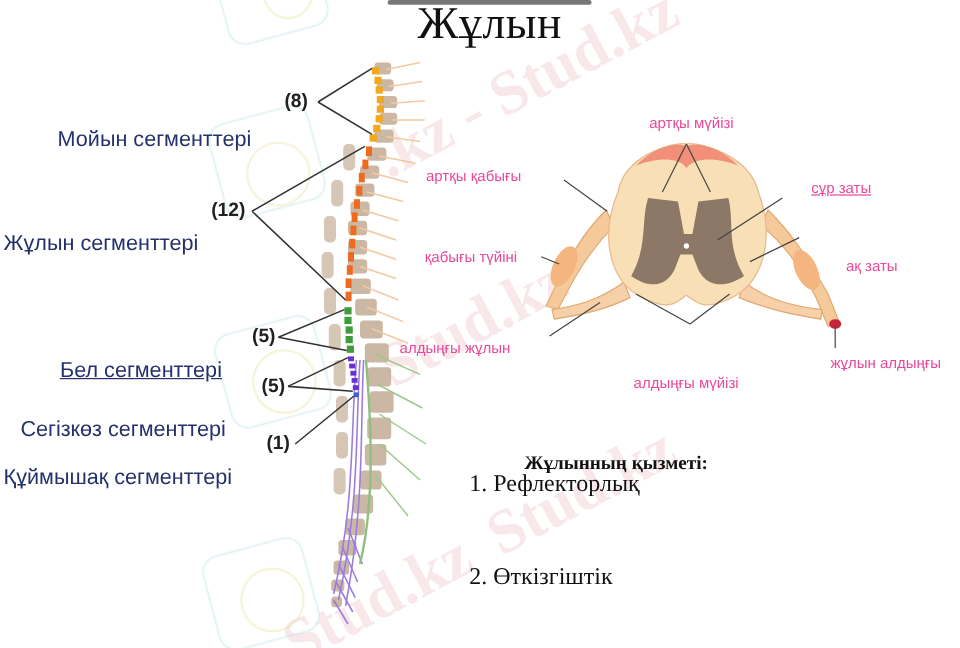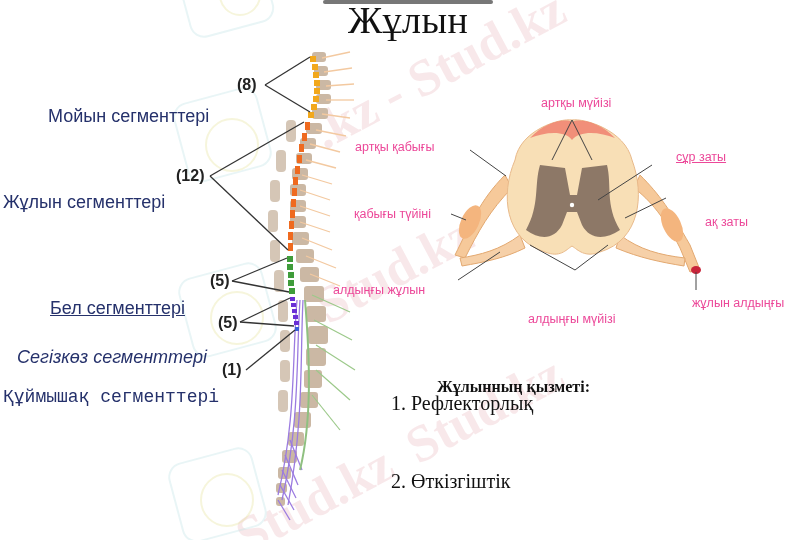--- a/index.html
+++ b/index.html
@@ -201,24 +201,24 @@
 
 <div class="abs seg-label" style="left:48px;top:74px;">Мойын сегменттері</div>
 <div class="abs seg-count" style="left:237px;top:76px;">(8)</div>
 
 <div class="abs seg-label" style="left:3px;top:160px;">Жұлын сегменттері</div>
 <div class="abs seg-count" style="left:176px;top:167px;text-align:right;">(12)</div>
 
 <div class="abs seg-label" style="left:50px;top:266px;text-decoration:underline;">Бел сегменттері</div>
 <div class="abs seg-count" style="left:210px;top:272px;">(5)</div>
 
-<div class="abs seg-label" style="left:17px;top:315px;font-style:italic;">Сегізкөз сегменттері</div>
+<div class="abs seg-label" style="left:17px;top:315px;">Сегізкөз сегменттері</div>
 <div class="abs seg-count" style="left:218px;top:314px;">(5)</div>
 
-<div class="abs seg-label" style="left:3px;top:355px;font-family:Liberation Mono, monospace;">Құймышақ сегменттері</div>
+<div class="abs seg-label" style="left:3px;top:355px;">Құймышақ сегменттері</div>
 <div class="abs seg-count" style="left:222px;top:361px;">(1)</div>
 
 <div class="abs cs-label" style="left:541px;top:96px;">артқы мүйізі</div>
 <div class="abs cs-label" style="left:355px;top:140px;">артқы қабығы</div>
 <div class="abs cs-label" style="left:676px;top:150px;text-decoration:underline;">сұр заты</div>
 <div class="abs cs-label" style="left:705px;top:189px;margin-top:26px;">ақ заты</div>
 <div class="abs cs-label" style="left:354px;top:207px;">қабығы түйіні</div>
 <div class="abs cs-label" style="left:333px;top:283px;">алдыңғы жұлын</div>
 <div class="abs cs-label" style="left:528px;top:284px;margin-top:28px;">алдыңғы мүйізі</div>
 <div class="abs cs-label" style="left:692px;top:296px;">жұлын алдыңғы</div>

